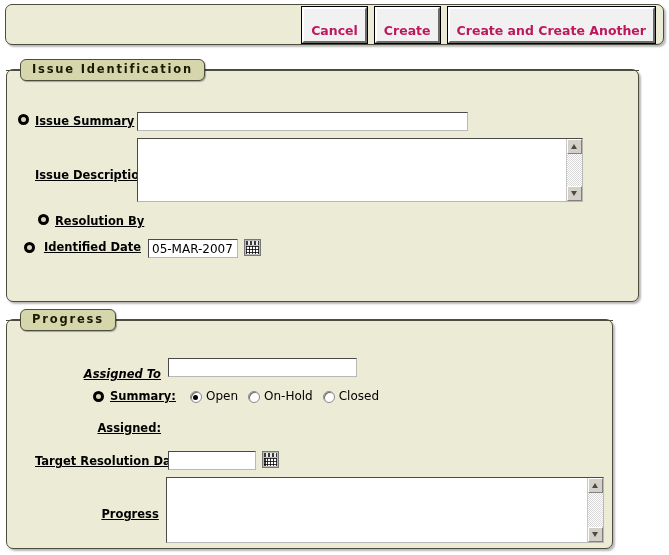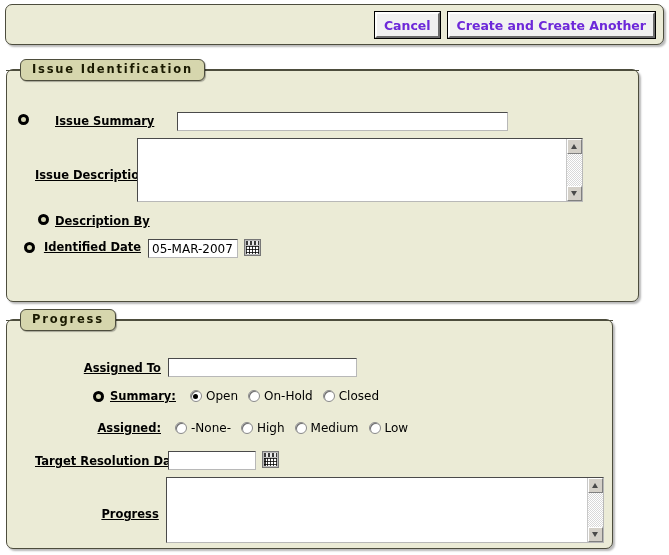--- a/index.html
+++ b/index.html
@@ -36,28 +36,28 @@
     height: 41px;
     display: flex;
     align-items: center;
     justify-content: flex-end;
     padding-right: 8px;
   }
   .btn {
     font-family: "DejaVu Sans", sans-serif;
     font-size: 12.5px;
     font-weight: bold;
-    color: #6d28d9;
+    color: #be185d;
     background: #f1f1f1;
     border-top: 2px solid #ffffff;
     border-left: 2px solid #ffffff;
     border-right: 2px solid #6b6b6b;
     border-bottom: 2px solid #6b6b6b;
     outline: 1px solid #000000;
-    padding: 4px 7px 3px 7px;
+    padding: 14px 7px 3px 7px;
     margin-left: 8px;
     line-height: 15px;
     cursor: pointer;
     white-space: nowrap;
   }
 
   
   .region {
     position: absolute;
     box-sizing: border-box;
@@ -263,21 +263,21 @@
     position: absolute;
     left: 1px; right: 1px; top: 6px; bottom: 1px;
     background:
       repeating-linear-gradient(to right,#3a3a3a 0 1.5px,#ffffff 1.5px 3px),
       repeating-linear-gradient(to bottom,#3a3a3a 0 1.5px,#ffffff 1.5px 3px);
     background-blend-mode: multiply;
   }
 
   
   .radio-group { display: flex; align-items: center; }
-  .radio-item { display: flex; align-items: center; margin-left: 10px; }
+  .radio-item { display: flex; align-items: flex-end; margin-left: 10px; }
   .radio-item:first-child { margin-left: 0; }
   .radio {
     width: 12px; height: 12px;
     border-radius: 50%;
     background: #ffffff;
     border: 1px solid #8a8a8a;
     box-shadow: inset 1px 1px 0 #6f6f6f;
     box-sizing: border-box;
     position: relative;
     flex: 0 0 auto;
@@ -298,30 +298,31 @@
     margin-left: 4px;
     white-space: nowrap;
     line-height: 14px;
   }
 </style>
 </head>
 <body>
 
 <div class="panel" id="action-bar">
   <button class="btn">Cancel</button>
+  <button class="btn">Create</button>
   <button class="btn">Create and Create Another</button>
 </div>
 
 <div class="region" style="left:6px; top:59px; width:633px; height:243px;">
   <div class="region-body"></div>
   <div class="region-rule" style="left:0px; width:14px;"></div>
   <div class="region-rule" style="left:172px; right:0px;"></div>
   <div class="region-header">Issue Identification</div>
 
-  <div class="frow" style="left:12px; top:53px; width:612px;gap:20px;">
+  <div class="frow" style="left:12px; top:53px; width:612px;">
     <div class="req" style="margin-top:2px;"></div>
     <div class="flabel" style="width:95px; text-align:right; margin-left:6px; margin-top:2px;">Issue Summary</div>
     <input class="txt" type="text" style="margin-left: 7px; width: 331px;" value="">
   </div>
 
   <div class="frow" style="left:12px; top:79px; width:612px;">
     <div class="req-slot"></div>
     <div class="flabel" style="width:95px; text-align:right; margin-left:6px; margin-top:30px;">Issue Description</div>
     <div class="ta-wrap" style="margin-left:7px; width:446px; height:64px;">
       <textarea class="ta" style=""></textarea>
@@ -331,21 +332,21 @@
           </div>
         <div class="sbtn down">
             <i></i>
           </div>
       </div>
     </div>
   </div>
 
   <div class="frow" style="left:32px; top:152px; width:592px;">
     <div class="req" style="margin-top:3px;"></div>
-    <div class="flabel" style="width:86px; text-align:right; margin-left:6px; margin-top:3px;">Description By</div>
+    <div class="flabel" style="width:86px; text-align:right; margin-left:6px; margin-top:3px;">Resolution By</div>
   </div>
 
   <div class="frow" style="left:18px; top:180px; width:606px;">
     <div class="req" style="margin-top:3px;"></div>
     <div class="flabel" style="width:100px; text-align:right; margin-left:6px; margin-top:1px;">Identified Date</div>
     <input class="txt" type="text" style="margin-left: 7px; width: 90px;" value="05-MAR-2007">
     <div class="cal">
       <div class="cal-top"></div>
       <div class="cal-grid"></div>
     </div>
@@ -354,21 +355,21 @@
 </div>
 
 <div class="region" style="left:6px; top:309px; width:607px; height:240px;padding-left:19px;">
   <div class="region-body"></div>
   <div class="region-rule" style="left:0px; width:14px;"></div>
   <div class="region-rule" style="left:104px; right:0px;"></div>
   <div class="region-header">Progress</div>
 
   <div class="frow" style="left:12px; top:49px; width:586px;">
     <div class="req-slot"></div>
-    <div class="flabel" style="width:126px; text-align:right; margin-left:6px; margin-top:3px;">Assigned To</div>
+    <div class="flabel" style="width:126px; text-align:right; margin-left:6px; margin-top:9px;font-style:italic;">Assigned To</div>
     <input class="txt" type="text" style="margin-left: 7px; width: 189px;" value="">
   </div>
 
   <div class="frow" style="left:12px; top:80px; width:586px; align-items:center;">
     <div class="req" style="margin-left:75px;"></div>
     <div class="flabel" style="margin-left:6px;">Summary:</div>
     <div class="radio-group" style="margin-left:14px;">
       <div class="radio-item">
         <span class="radio on"></span>
         <span class="radio-label">Open</span>
@@ -380,38 +381,20 @@
       <div class="radio-item">
         <span class="radio"></span>
         <span class="radio-label">Closed</span>
       </div>
     </div>
   </div>
 
   <div class="frow" style="left:12px; top:112px; width:586px; align-items:center;">
     <div class="req-slot"></div>
     <div class="flabel" style="width:126px; text-align:right; margin-left:6px;">Assigned:</div>
-    <div class="radio-group" style="margin-left:14px;">
-      <div class="radio-item">
-        <span class="radio"></span>
-        <span class="radio-label">-None-</span>
-      </div>
-      <div class="radio-item">
-        <span class="radio"></span>
-        <span class="radio-label">High</span>
-      </div>
-      <div class="radio-item">
-        <span class="radio"></span>
-        <span class="radio-label">Medium</span>
-      </div>
-      <div class="radio-item">
-        <span class="radio"></span>
-        <span class="radio-label">Low</span>
-      </div>
-    </div>
   </div>
 
   <div class="frow" style="left:12px; top:142px; width:586px;">
     <div class="req-slot"></div>
     <div class="flabel" style="width:126px; text-align:right; margin-left:6px; margin-top:3px;">Target Resolution Date</div>
     <input class="txt" type="text" style="margin-left: 7px; width: 88px;" value="">
     <div class="cal">
       <div class="cal-top"></div>
       <div class="cal-grid"></div>
     </div>

